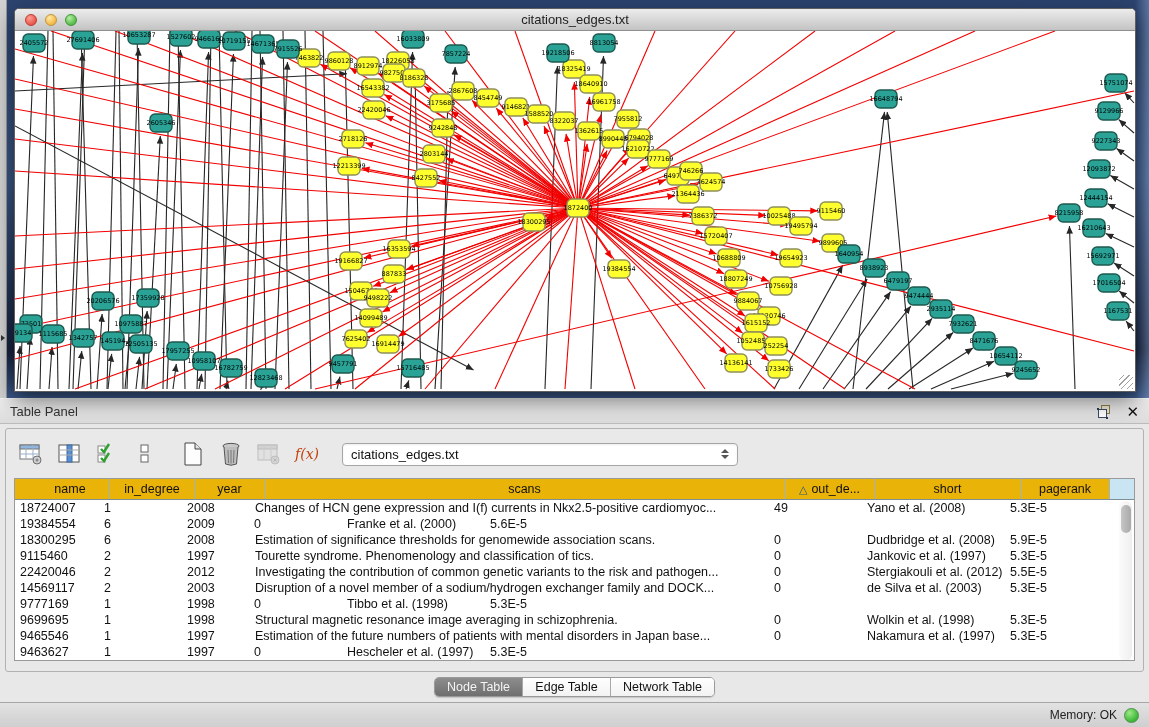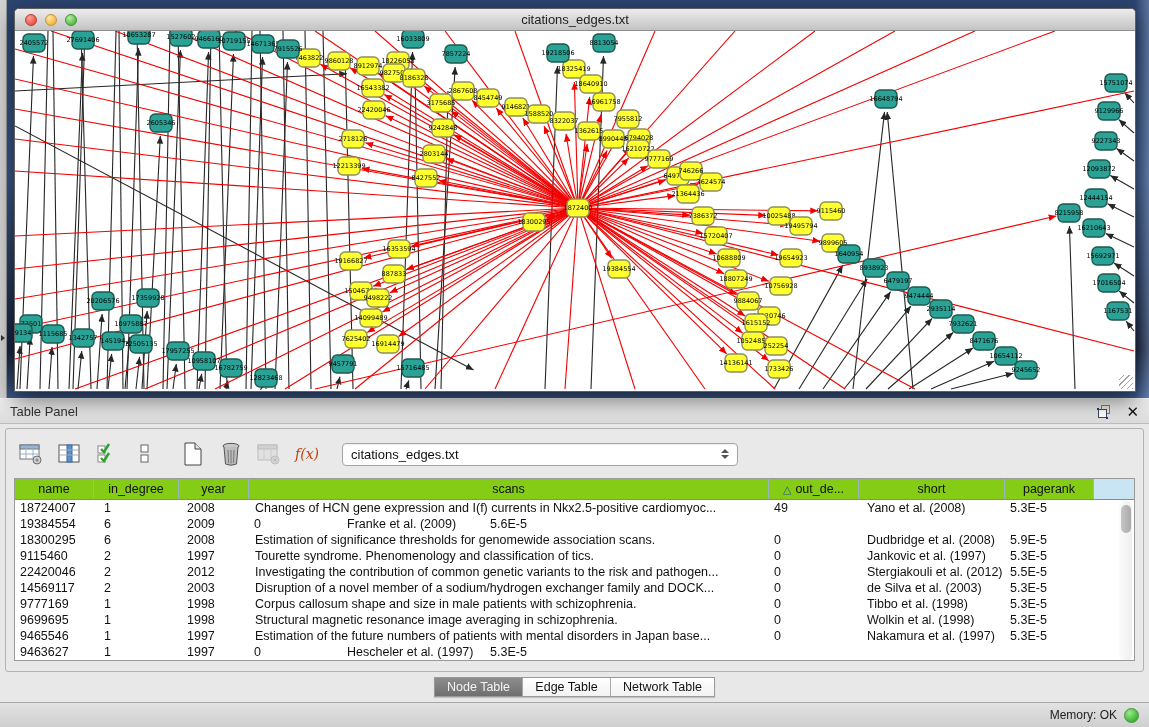--- a/index.html
+++ b/index.html
@@ -56,36 +56,36 @@
     border:1px solid #a5a5a5; border-radius:4px; display:flex; align-items:center;
     padding:0 8px; font-size:13px; color:#111; box-shadow:inset 0 1px 2px rgba(0,0,0,.08); }
   .tselect .val { flex:1; }
   .spin { display:flex; flex-direction:column; gap:2px; }
   .spin i { width:0; height:0; border-left:4px solid transparent; border-right:4px solid transparent; }
   .spin .up { border-bottom:4px solid #555; }
   .spin .dn { border-top:4px solid #555; }
 
   .table-wrap { margin-top:5px; height:183px; border:1px solid #9a9a9a; background:#fff;
     display:flex; flex-direction:column; width:1121px; position:relative; }
-  .thead { display:flex; height:21px; background:#84cc16; border-bottom:1px solid #7e8e96; flex:none; }
+  .thead { display:flex; height:21px; background:#eab308; border-bottom:1px solid #7e8e96; flex:none;padding-left:16px; }
   .thead .hc { border-right:1px solid #9cb4bf; font-size:12.5px; color:#111;
     display:flex; align-items:center; justify-content:center; overflow:hidden; white-space:nowrap; }
   .thead .hfill { flex:1; border-right:none; background:#c9e4f2; }
   .sort-tri { margin-right:4px; font-size:11px; color:#2a5a7a; }
   .tbody { flex:1; overflow:hidden; position:relative; }
   .trow { display:flex; height:16px; }
   .trow .tc { font-size:12.5px; color:#111; white-space:nowrap; overflow:hidden;
     padding-top:1px; }
   .vscroll { position:absolute; top:1px; right:2px; width:13px; height:160px;
     background:linear-gradient(90deg,#fbfbfb,#efefef); border-radius:7px; }
   .vthumb { position:absolute; top:4px; left:1.5px; width:10px; height:28px;
     background:linear-gradient(90deg,#c6c6c6,#a9a9a9); border-radius:6px; }
 
   .tabbar { height:30px; display:flex; align-items:center; justify-content:center; }
-  .seg { display:flex; border:1px solid #9a9a9a; border-radius:0; overflow:hidden;
+  .seg { display:flex; border:1px solid #9a9a9a; border-radius:5px; overflow:hidden;
     box-shadow:0 1px 1px rgba(0,0,0,.15); height:20px; }
   .seg .tab { min-width:88px; padding:0 12px; font-size:12.5px; display:flex;
     align-items:center; justify-content:center; background:linear-gradient(180deg,#ffffff,#f2f2f2);
     color:#111; border-right:1px solid #a8a8a8; cursor:default; }
   .seg .tab:last-child { border-right:none; }
   .seg .tab.active { background:linear-gradient(180deg,#8d8d8d,#6f6f6f); color:#f4f4f4; }
 
   .status-bar { position:absolute; left:0; bottom:0; width:100%; height:25px;
     background:linear-gradient(180deg,#e2e2e2,#cfcfcf); border-top:1px solid #a6a6a6;
     display:flex; align-items:center; justify-content:flex-end; padding:0 10px; gap:7px; }
@@ -853,21 +853,21 @@
           <div class="tc" style="width: 520px; padding-left: 6px;">Changes of HCN gene expression and I(f) currents in Nkx2.5-positive cardiomyoc...</div>
           <div class="tc" style="width: 90px; padding-left: 5px;">49</div>
           <div class="tc" style="width: 146px; padding-left: 8px;">Yano et al. (2008)</div>
           <div class="tc" style="width: 89px; padding-left: 5px;">5.3E-5</div>
         </div>
         <div class="trow">
           <div class="tc" style="width: 79px; padding-left: 5px;">19384554</div>
           <div class="tc" style="width: 85px; padding-left: 10px;">6</div>
           <div class="tc" style="width: 70px; padding-left: 8px;">2009</div>
           <div class="tc" style="width: 90px; padding-left: 5px;">0</div>
-          <div class="tc" style="width: 146px; padding-left: 8px;">Franke et al. (2009)</div>
+          <div class="tc" style="width: 146px; padding-left: 8px;">Franke et al. (2000)</div>
           <div class="tc" style="width: 89px; padding-left: 5px;">5.6E-5</div>
         </div>
         <div class="trow">
           <div class="tc" style="width: 79px; padding-left: 5px;">18300295</div>
           <div class="tc" style="width: 85px; padding-left: 10px;">6</div>
           <div class="tc" style="width: 70px; padding-left: 8px;">2008</div>
           <div class="tc" style="width: 520px; padding-left: 6px;">Estimation of significance thresholds for genomewide association scans.</div>
           <div class="tc" style="width: 90px; padding-left: 5px;">0</div>
           <div class="tc" style="width: 146px; padding-left: 8px;">Dudbridge et al. (2008)</div>
           <div class="tc" style="width: 89px; padding-left: 5px;">5.9E-5</div>
@@ -896,21 +896,20 @@
           <div class="tc" style="width: 70px; padding-left: 8px;">2003</div>
           <div class="tc" style="width: 520px; padding-left: 6px;">Disruption of a novel member of a sodium/hydrogen exchanger family and DOCK...</div>
           <div class="tc" style="width: 90px; padding-left: 5px;">0</div>
           <div class="tc" style="width: 146px; padding-left: 8px;">de Silva et al. (2003)</div>
           <div class="tc" style="width: 89px; padding-left: 5px;">5.3E-5</div>
         </div>
         <div class="trow">
           <div class="tc" style="width: 79px; padding-left: 5px;">9777169</div>
           <div class="tc" style="width: 85px; padding-left: 10px;">1</div>
           <div class="tc" style="width: 70px; padding-left: 8px;">1998</div>
-          <div class="tc" style="width: 520px; padding-left: 6px;">Corpus callosum shape and size in male patients with schizophrenia.</div>
           <div class="tc" style="width: 90px; padding-left: 5px;">0</div>
           <div class="tc" style="width: 146px; padding-left: 8px;">Tibbo et al. (1998)</div>
           <div class="tc" style="width: 89px; padding-left: 5px;">5.3E-5</div>
         </div>
         <div class="trow">
           <div class="tc" style="width: 79px; padding-left: 5px;">9699695</div>
           <div class="tc" style="width: 85px; padding-left: 10px;">1</div>
           <div class="tc" style="width: 70px; padding-left: 8px;">1998</div>
           <div class="tc" style="width: 520px; padding-left: 6px;">Structural magnetic resonance image averaging in schizophrenia.</div>
           <div class="tc" style="width: 90px; padding-left: 5px;">0</div>

